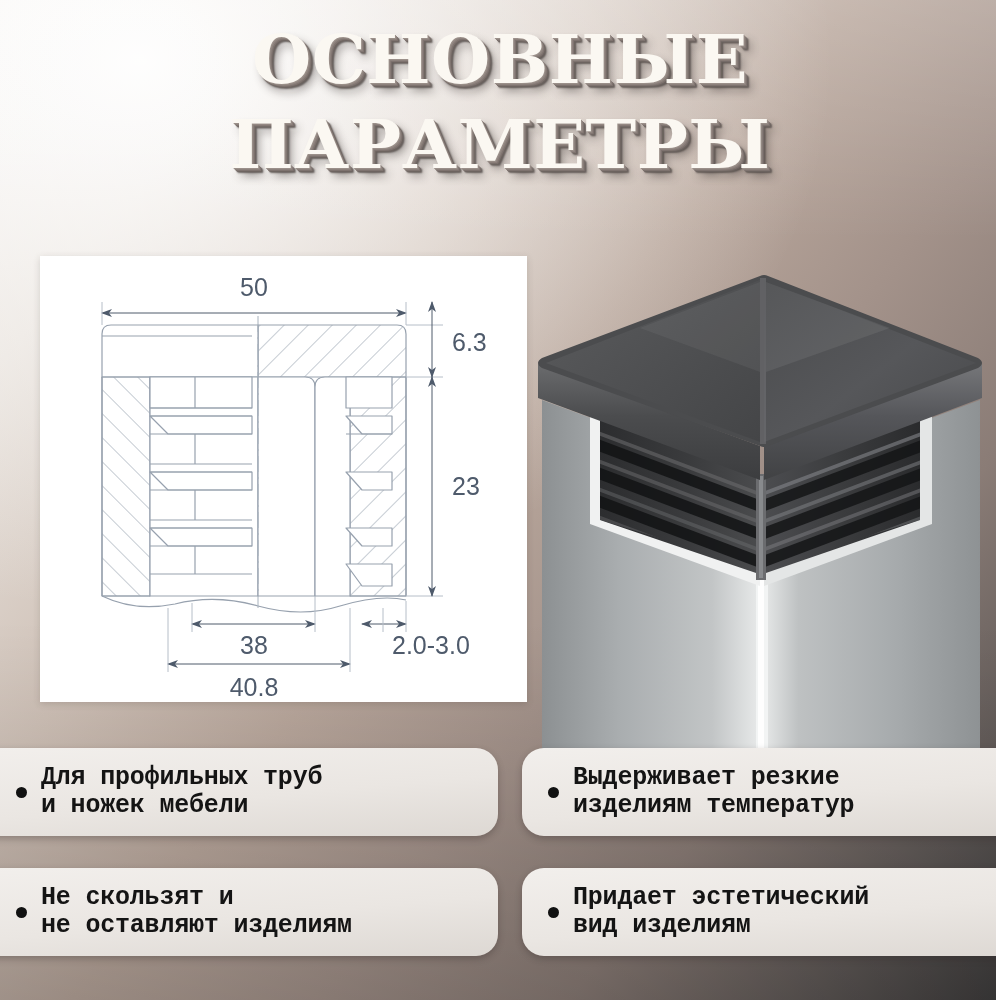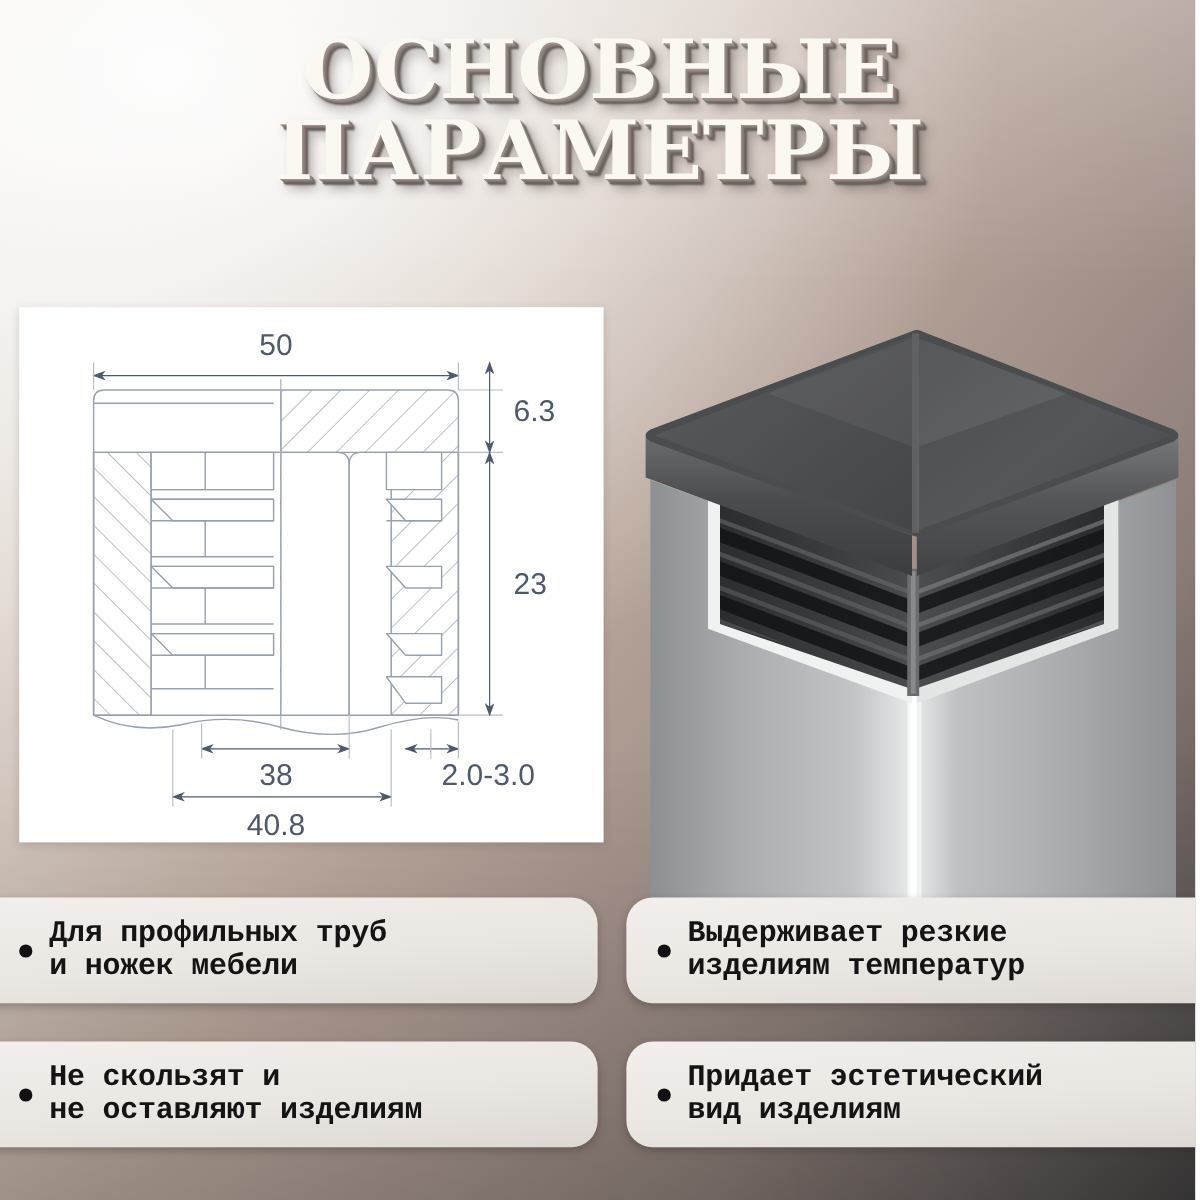--- a/index.html
+++ b/index.html
@@ -50,26 +50,26 @@
     line-height:0.98;
     text-shadow:
        1px 1px 0 #9b908a,
        2px 2px 0 #8d827d,
        3px 3px 0 #7e736f,
        4px 4px 1px #6e6561,
        5px 5px 2px rgba(70,63,60,0.75),
        7px 8px 10px rgba(50,44,42,0.45);
   }
   #title-line-1{ font-size:68px; }
-  #title-line-2{ font-size:68px; margin-top:0; }
+  #title-line-2{ font-size:68px; margin-top:18px; }
 
   
   #drawing-panel{
     position:absolute;
-    left:16px; top:256px;
+    left:40px; top:256px;
     width:487px; height:446px;
     background:#ffffff;
     box-shadow:0 2px 7px rgba(60,50,45,0.18);
     overflow:hidden;
     z-index:3;
   }
   #drawing-svg{ display:block; width:487px; height:446px; }
 
   
   #product-photo{

